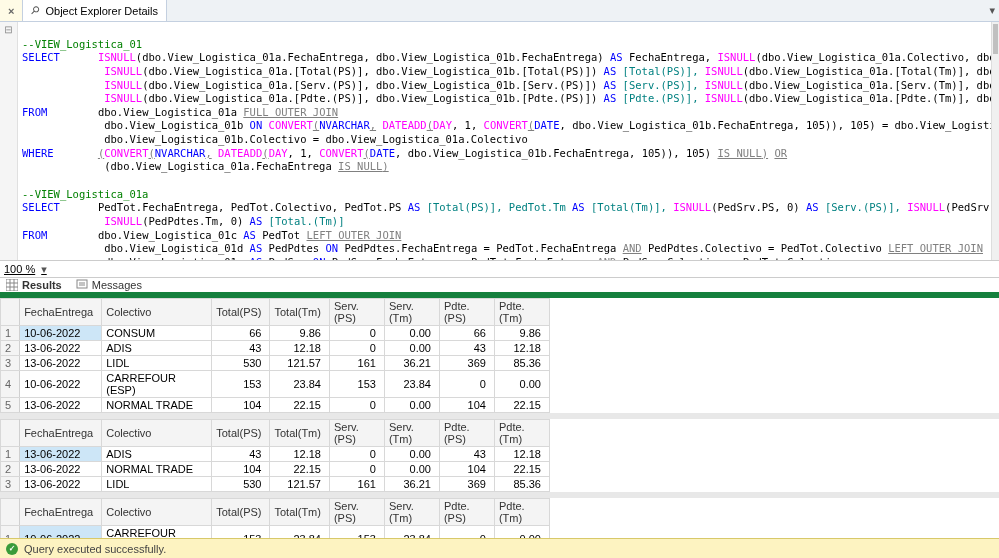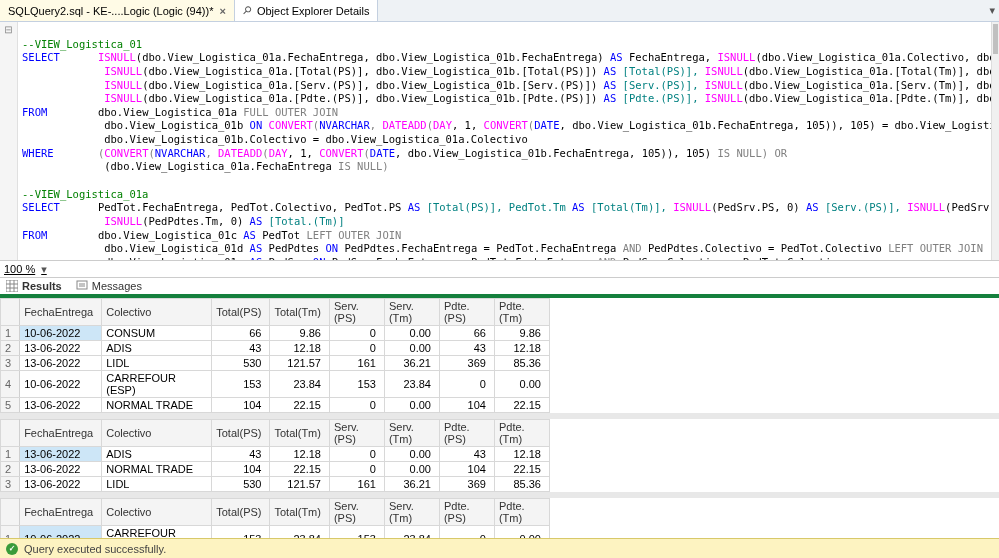--- a/index.html
+++ b/index.html
@@ -9,31 +9,31 @@
   .tab { padding: 3px 8px; display: flex; align-items: center; gap: 6px; border-right: 1px solid #c4d0e0; background: #fff; cursor: pointer; }
   .tab.active { background: #fffbe6; }
   .tab .close { color: #666; font-weight: bold; }
   .tab .pin { color: #555; transform: rotate(45deg); display:inline-block; }
 
   .editor-area { display: flex; height: 238px; }
   .gutter { width: 18px; background: #f5f5f5; border-right: 1px solid #e0e0e0; }
   .gutter .mark { color:#888; font-size:10px; text-align:center; margin-top:2px; cursor:pointer; }
   .code { font-family: Consolas, monospace; font-size: 10.5px; line-height: 1.3; padding: 2px 4px; white-space: pre; overflow: hidden; flex:1; position:relative; }
   .kw-blue { color: #0000ff; }
-  .kw-gray { color: #808080; }
+  .kw-gray { color: #808080; text-decoration: underline; }
   .kw-green { color: #008000; }
   .kw-teal { color: #008080; }
   .kw-mag { color: #ff00ff; }
   .scroll-mini { position:absolute; right:0; top:0; width:8px; height:100%; background:#f0f0f0; border-left:1px solid #ddd; }
   .scroll-mini .thumb { position:absolute; left:1px; right:1px; top:2px; height:30px; background:#c0c0c0; }
 
   .zoom-bar { height: 18px; border-top:1px solid #ccc; border-bottom:1px solid #ccc; display:flex; align-items:center; padding:0 4px; gap:6px;text-decoration:underline; }
   .zoom-bar .tri { color:#555; cursor:pointer; }
 
-  .rm-tabs { height: 20px; display:flex; align-items:center; gap:14px; padding:0 6px; border-bottom:4px solid #15803d; }
+  .rm-tabs { height: 20px; display:flex; align-items:center; gap:14px; padding:0 6px; border-bottom:6px solid #15803d; }
   .rm-tab { display:flex; align-items:center; gap:4px; cursor:pointer; color:#333; }
   .rm-tab .ico { width:12px; height:12px; display:inline-block; }
   .rm-tab.active { font-weight:600; }
 
   .grid-block { border-bottom: 6px solid #e8e8e8; }
   .grid { border-collapse: collapse; font-size: 11px; }
   .grid th, .grid td { border: 1px solid #d8d8d8; padding: 1px 8px 1px 4px; text-align: left; height:14px; }
   .grid th { background: #f4f4f4; font-weight: normal; color:#333; }
   .grid td.num { text-align:right; }
   .grid .rowh { background:#f4f4f4; text-align:center; width:16px; color:#666; border-right:1px solid #d0d0d0;}
@@ -47,21 +47,20 @@
   .ok-circle { width:12px; height:12px; border-radius:50%; background:#3a9b3a; display:inline-flex; align-items:center; justify-content:center; color:#fff; font-size:8px; font-weight:bold; }
   .redbar { width:60px; height:10px; background:#000; border-radius:2px; }
 
   .col-fe { width:70px; } .col-col{width:110px;} .col-ps{width:55px;} .col-tm{width:55px;} .col-sps{width:55px;} .col-stm{width:55px;} .col-pps{width:55px;} .col-ptm{width:55px;}
 </style>
 </head>
 <body>
 
 <div class="tab-bar">
   <div class="tab active">
-    <span>SQLQuery2.sql - KE-....Logic (Logic (94))*</span>
     <span class="close">×</span>
   </div>
   <div class="tab">
     <span class="pin">⚲</span>
     <span>Object Explorer Details</span>
   </div>
   <div style="margin-left:auto; display:flex; align-items:center; padding:0 4px; gap:4px;">
     <span style="color:#555;cursor:pointer;">▾</span>
   </div>
 </div>

